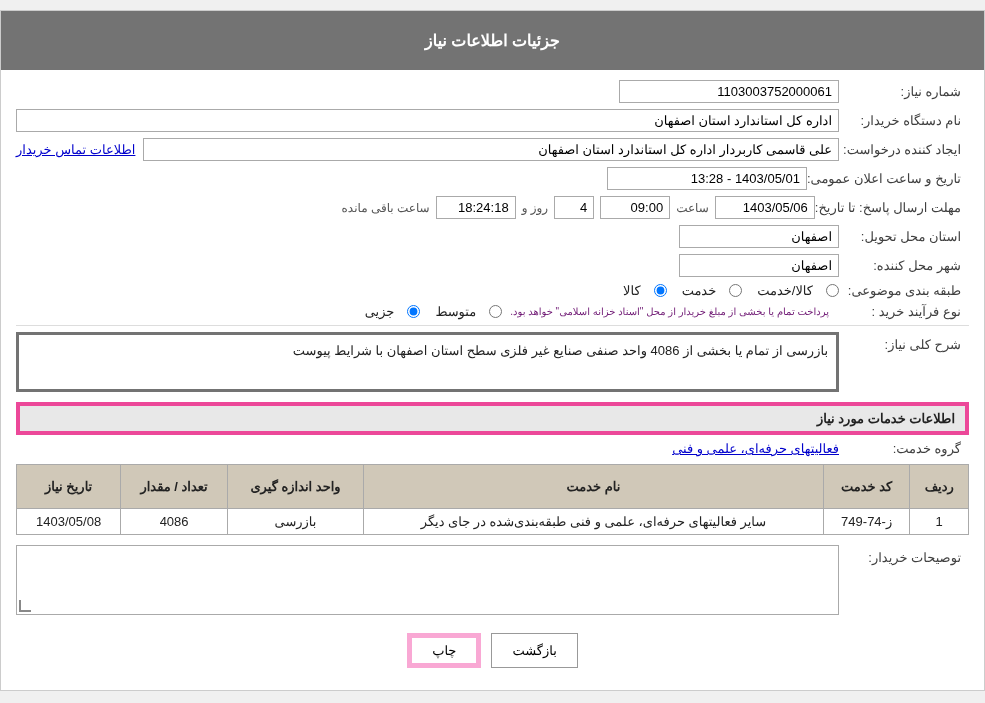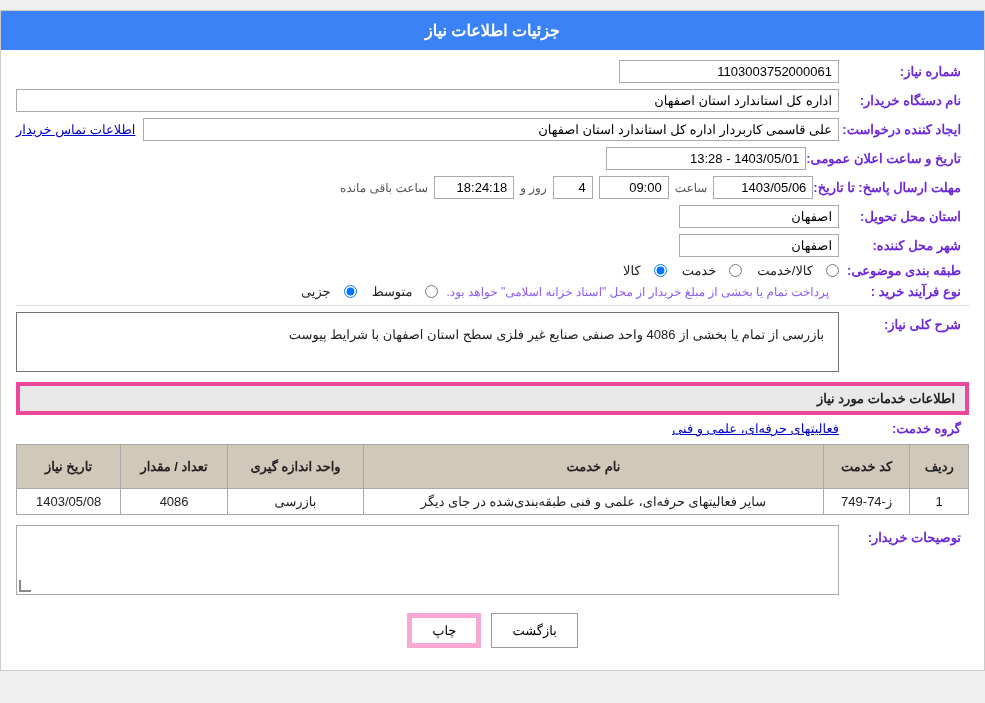--- a/index.html
+++ b/index.html
@@ -10,42 +10,42 @@
       direction: rtl;
       color: #222;
     }
     .page-wrapper {
       max-width: 985px;
       margin: 10px auto;
       background: #fff;
       border: 1px solid #ccc;
     }
     .page-header {
-      background: #3b82f6;
+      background: #737373;
       color: #fff;
       text-align: center;
-      padding: 10px;
+      padding: 20px;
       font-size: 16px;
       font-weight: bold;
     }
     .content {
       padding: 10px 15px;
     }
     .form-row {
       display: flex;
       align-items: center;
       margin-bottom: 6px;
       flex-direction: row;
     }
     .label-cell {
       min-width: 130px;
       text-align: right;
       padding-right: 8px;
-      color: #6d28d9;
-      font-weight: bold;
+      color: #404040;
+      font-weight: normal;
       flex-shrink: 0;
     }
     .value-cell {
       flex: 1;
       text-align: right;
     }
     .input-box {
       border: 1px solid #aaa;
       background: #fff;
       padding: 3px 6px;
@@ -76,36 +76,36 @@
       display: flex;
       gap: 15px;
       align-items: center;
     }
     .radio-item {
       display: flex;
       align-items: center;
       gap: 13px;
     }
     .note-text {
-      font-size: 12px;
-      color: #8b5cf6;
+      font-size: 10px;
+      color: #701a75;
       margin-right: 10px;
     }
     .section-header {
       background: #e8e8e8;
       border: 4px solid #ec4899;
       padding: 5px 10px;
       font-weight: bold;
       margin: 10px 0 6px 0;
       text-align: right;
     }
     .description-box {
-      border: 1px solid #737373;
-      background: #fff;
-      padding: 14px;
+      border: 3px solid #737373;
+      background: #fff;
+      padding: 8px;
       min-height: 60px;
       text-align: right;
       direction: rtl;
       width: 100%;
       font-size: 13px;
     }
     .services-table {
       width: 100%;
       border-collapse: collapse;
       margin-top: 8px;

